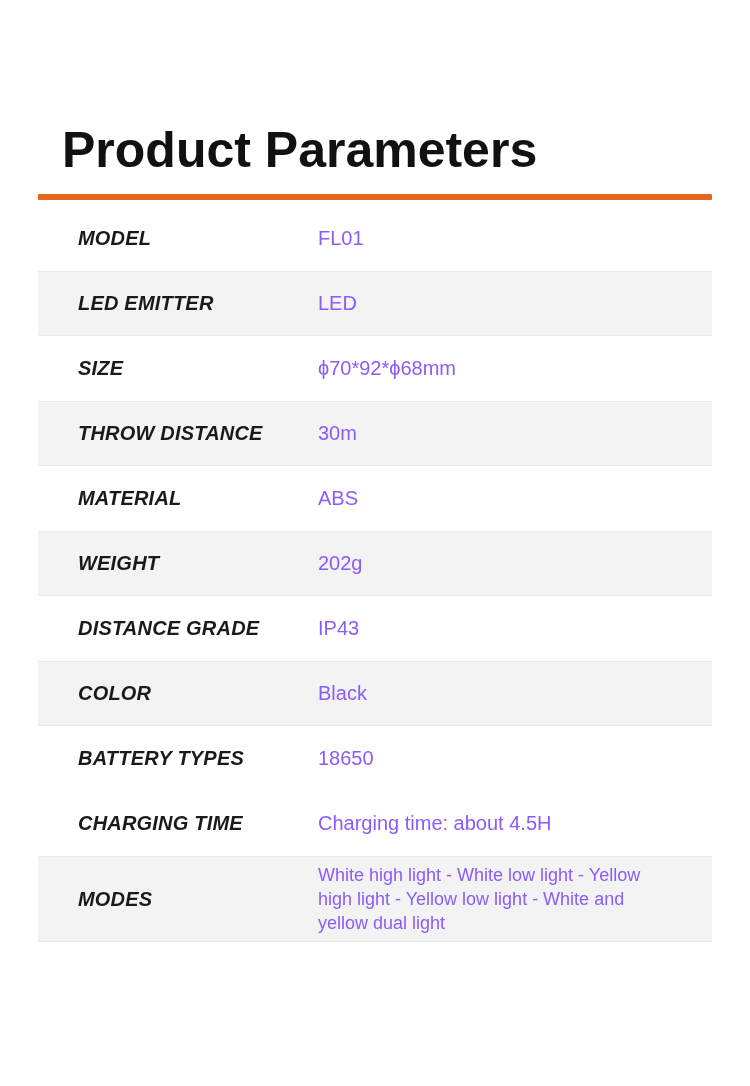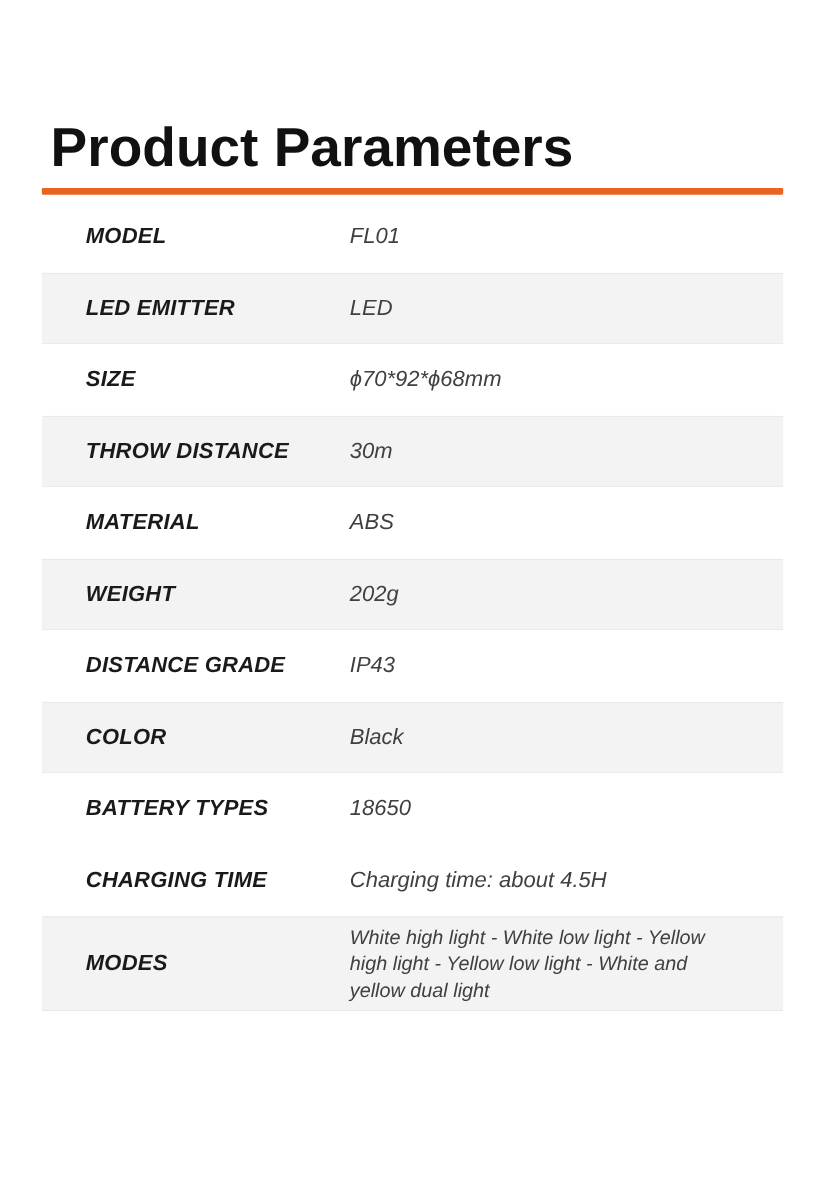--- a/index.html
+++ b/index.html
@@ -9,21 +9,21 @@
     font-family: "Liberation Sans", "DejaVu Sans", sans-serif;
   }
   .canvas {
     position: relative;
     width: 750px;
     height: 1086px;
     background: #ffffff;
     overflow: hidden;
   }
   .page-title {
-    margin: 0;
+    margin: 16px;
     padding: 106px 0 0 46px;
     font-size: 50px;
     line-height: 56px;
     font-weight: 600;
     letter-spacing: 0px;
     color: #111111;
   }
   .accent-divider {
     margin: 9px 38px 0 38px;
     height: 6px;
@@ -50,23 +50,22 @@
     box-sizing: content-box;
     font-size: 20px;
     font-weight: bold;
     color: #1a1a1a;
     letter-spacing: 0.2px;
     font-style: italic;
   }
   .spec-value {
     flex: 1 1 auto;
     font-size: 20px;
-    color: #404040;
+    color: #8b5cf6;
     padding-right: 42px;
-    font-style: italic;
   }
   .spec-row.small .spec-value {
     font-size: 18px;
     line-height: 24px;
     padding-top: 7px;
     padding-bottom: 7px;
     font-weight: 600;
   }
   .spec-row.small .spec-value { font-weight: normal; }
 </style>

